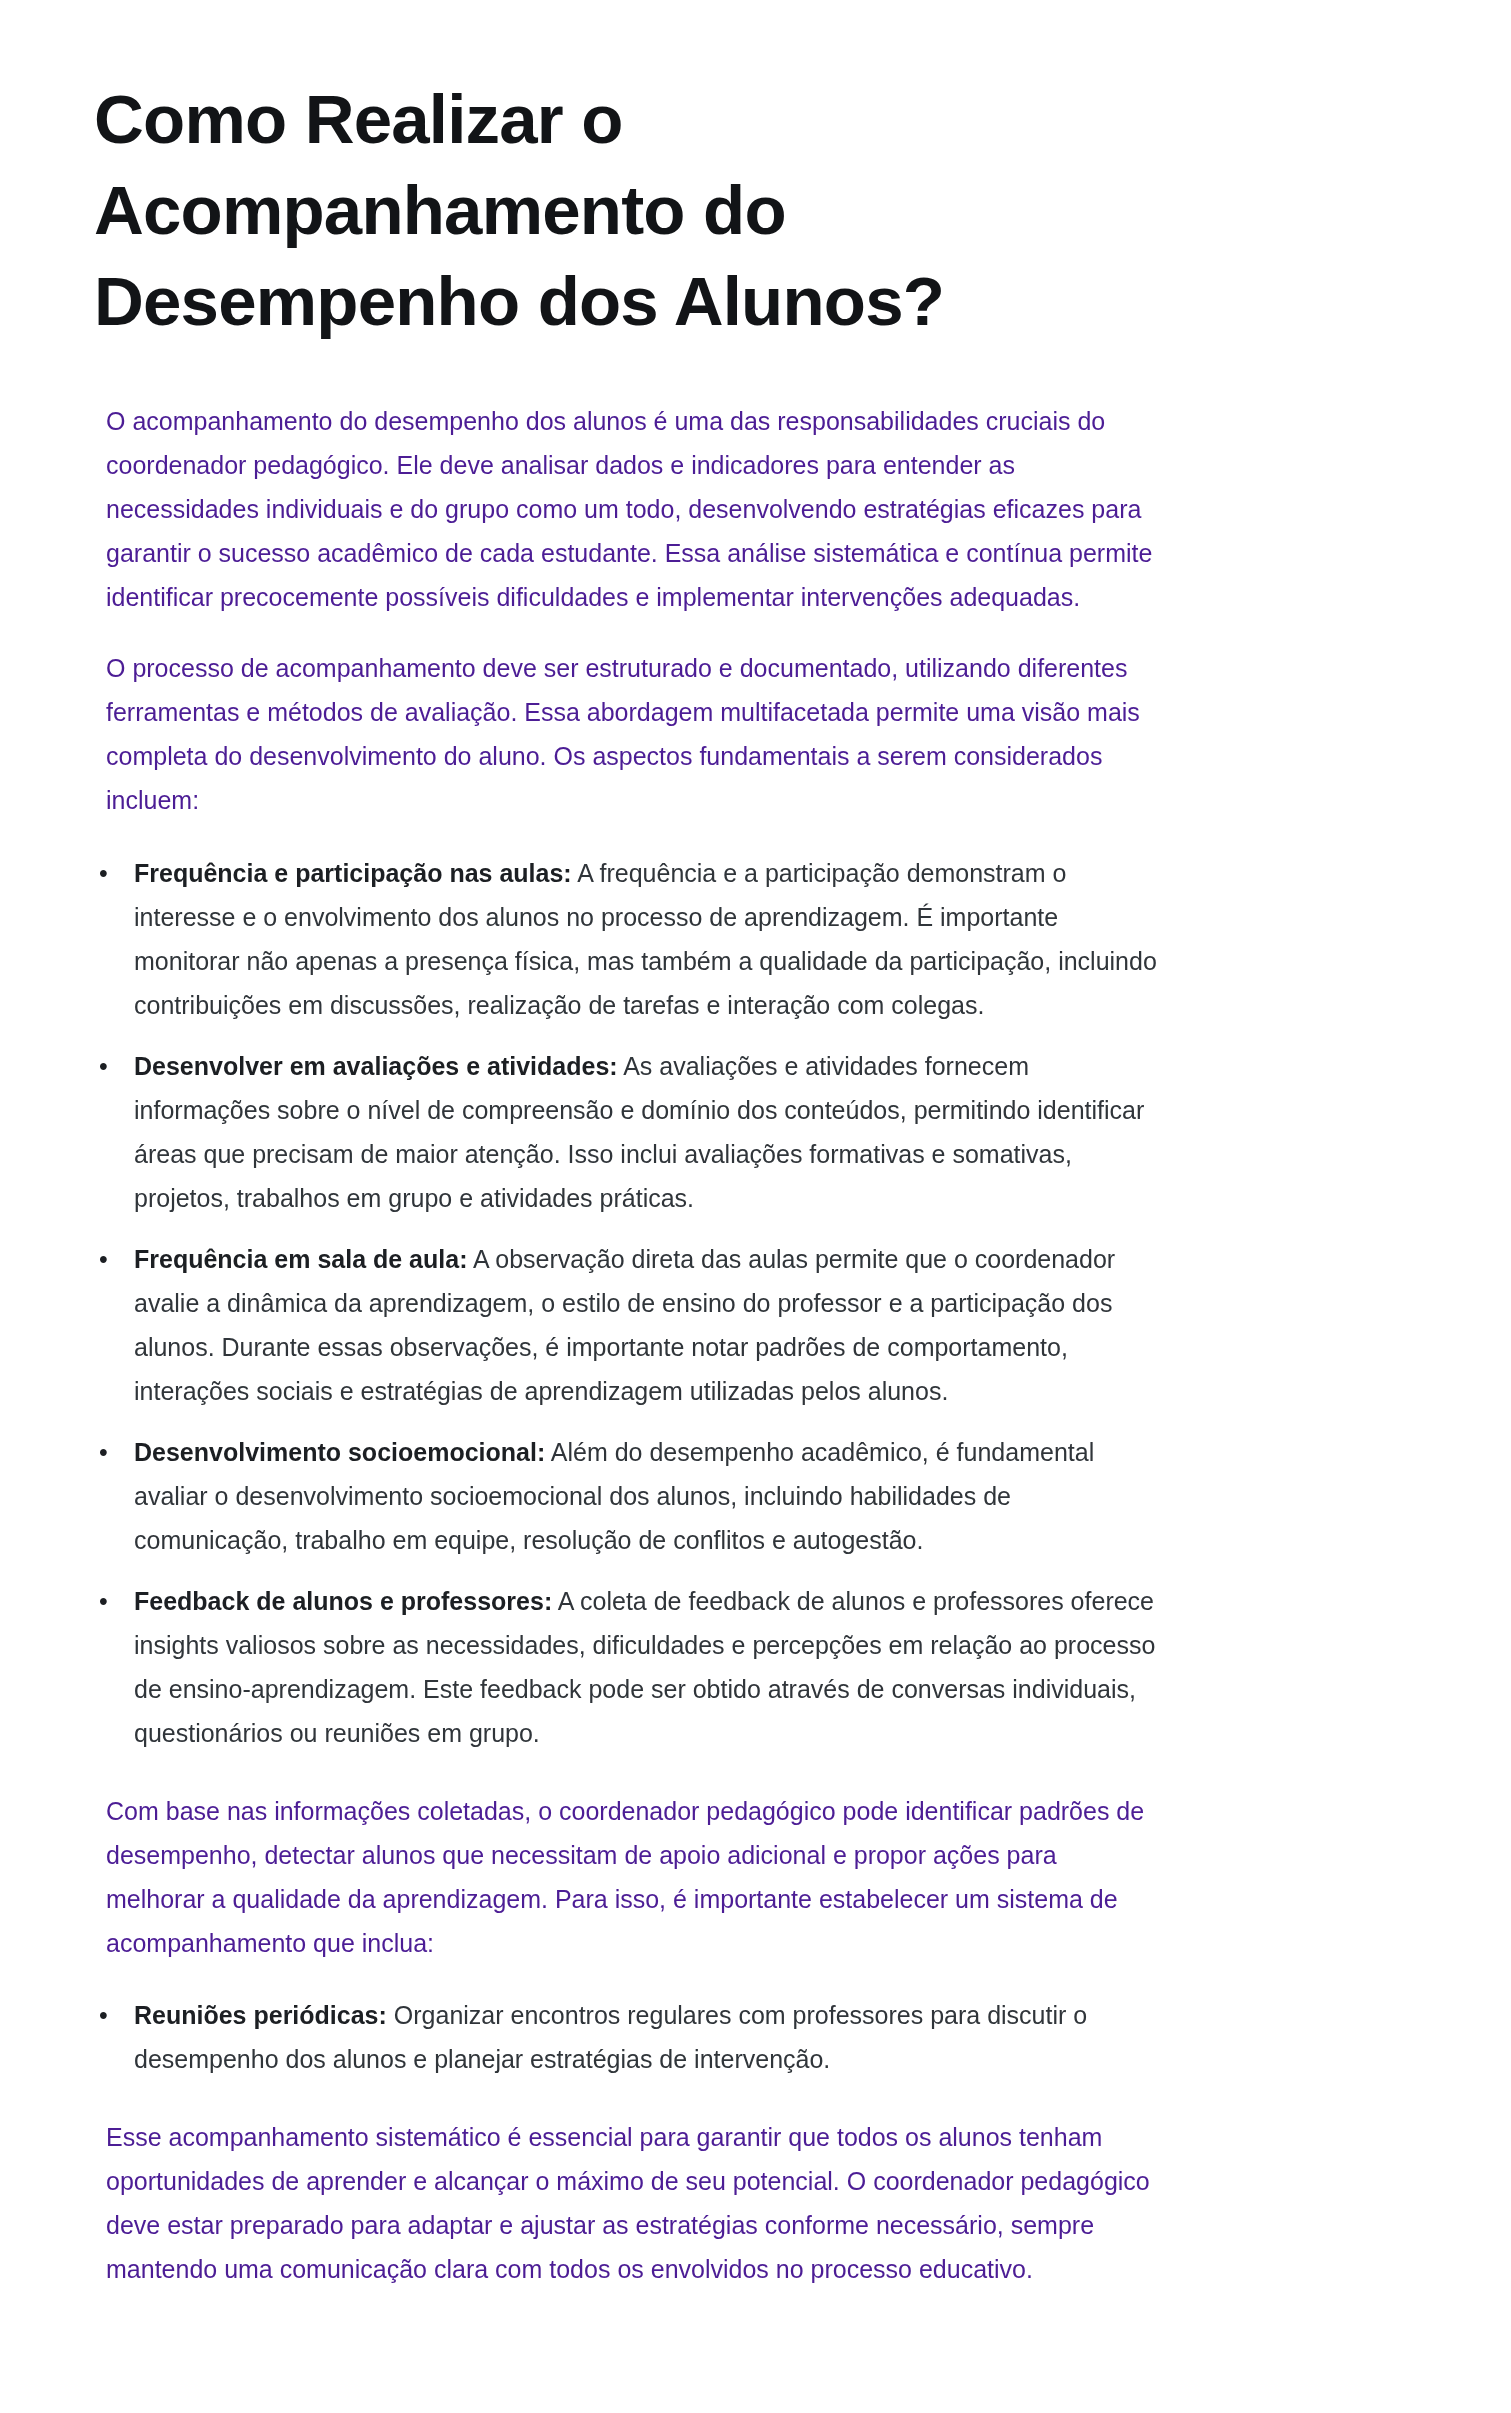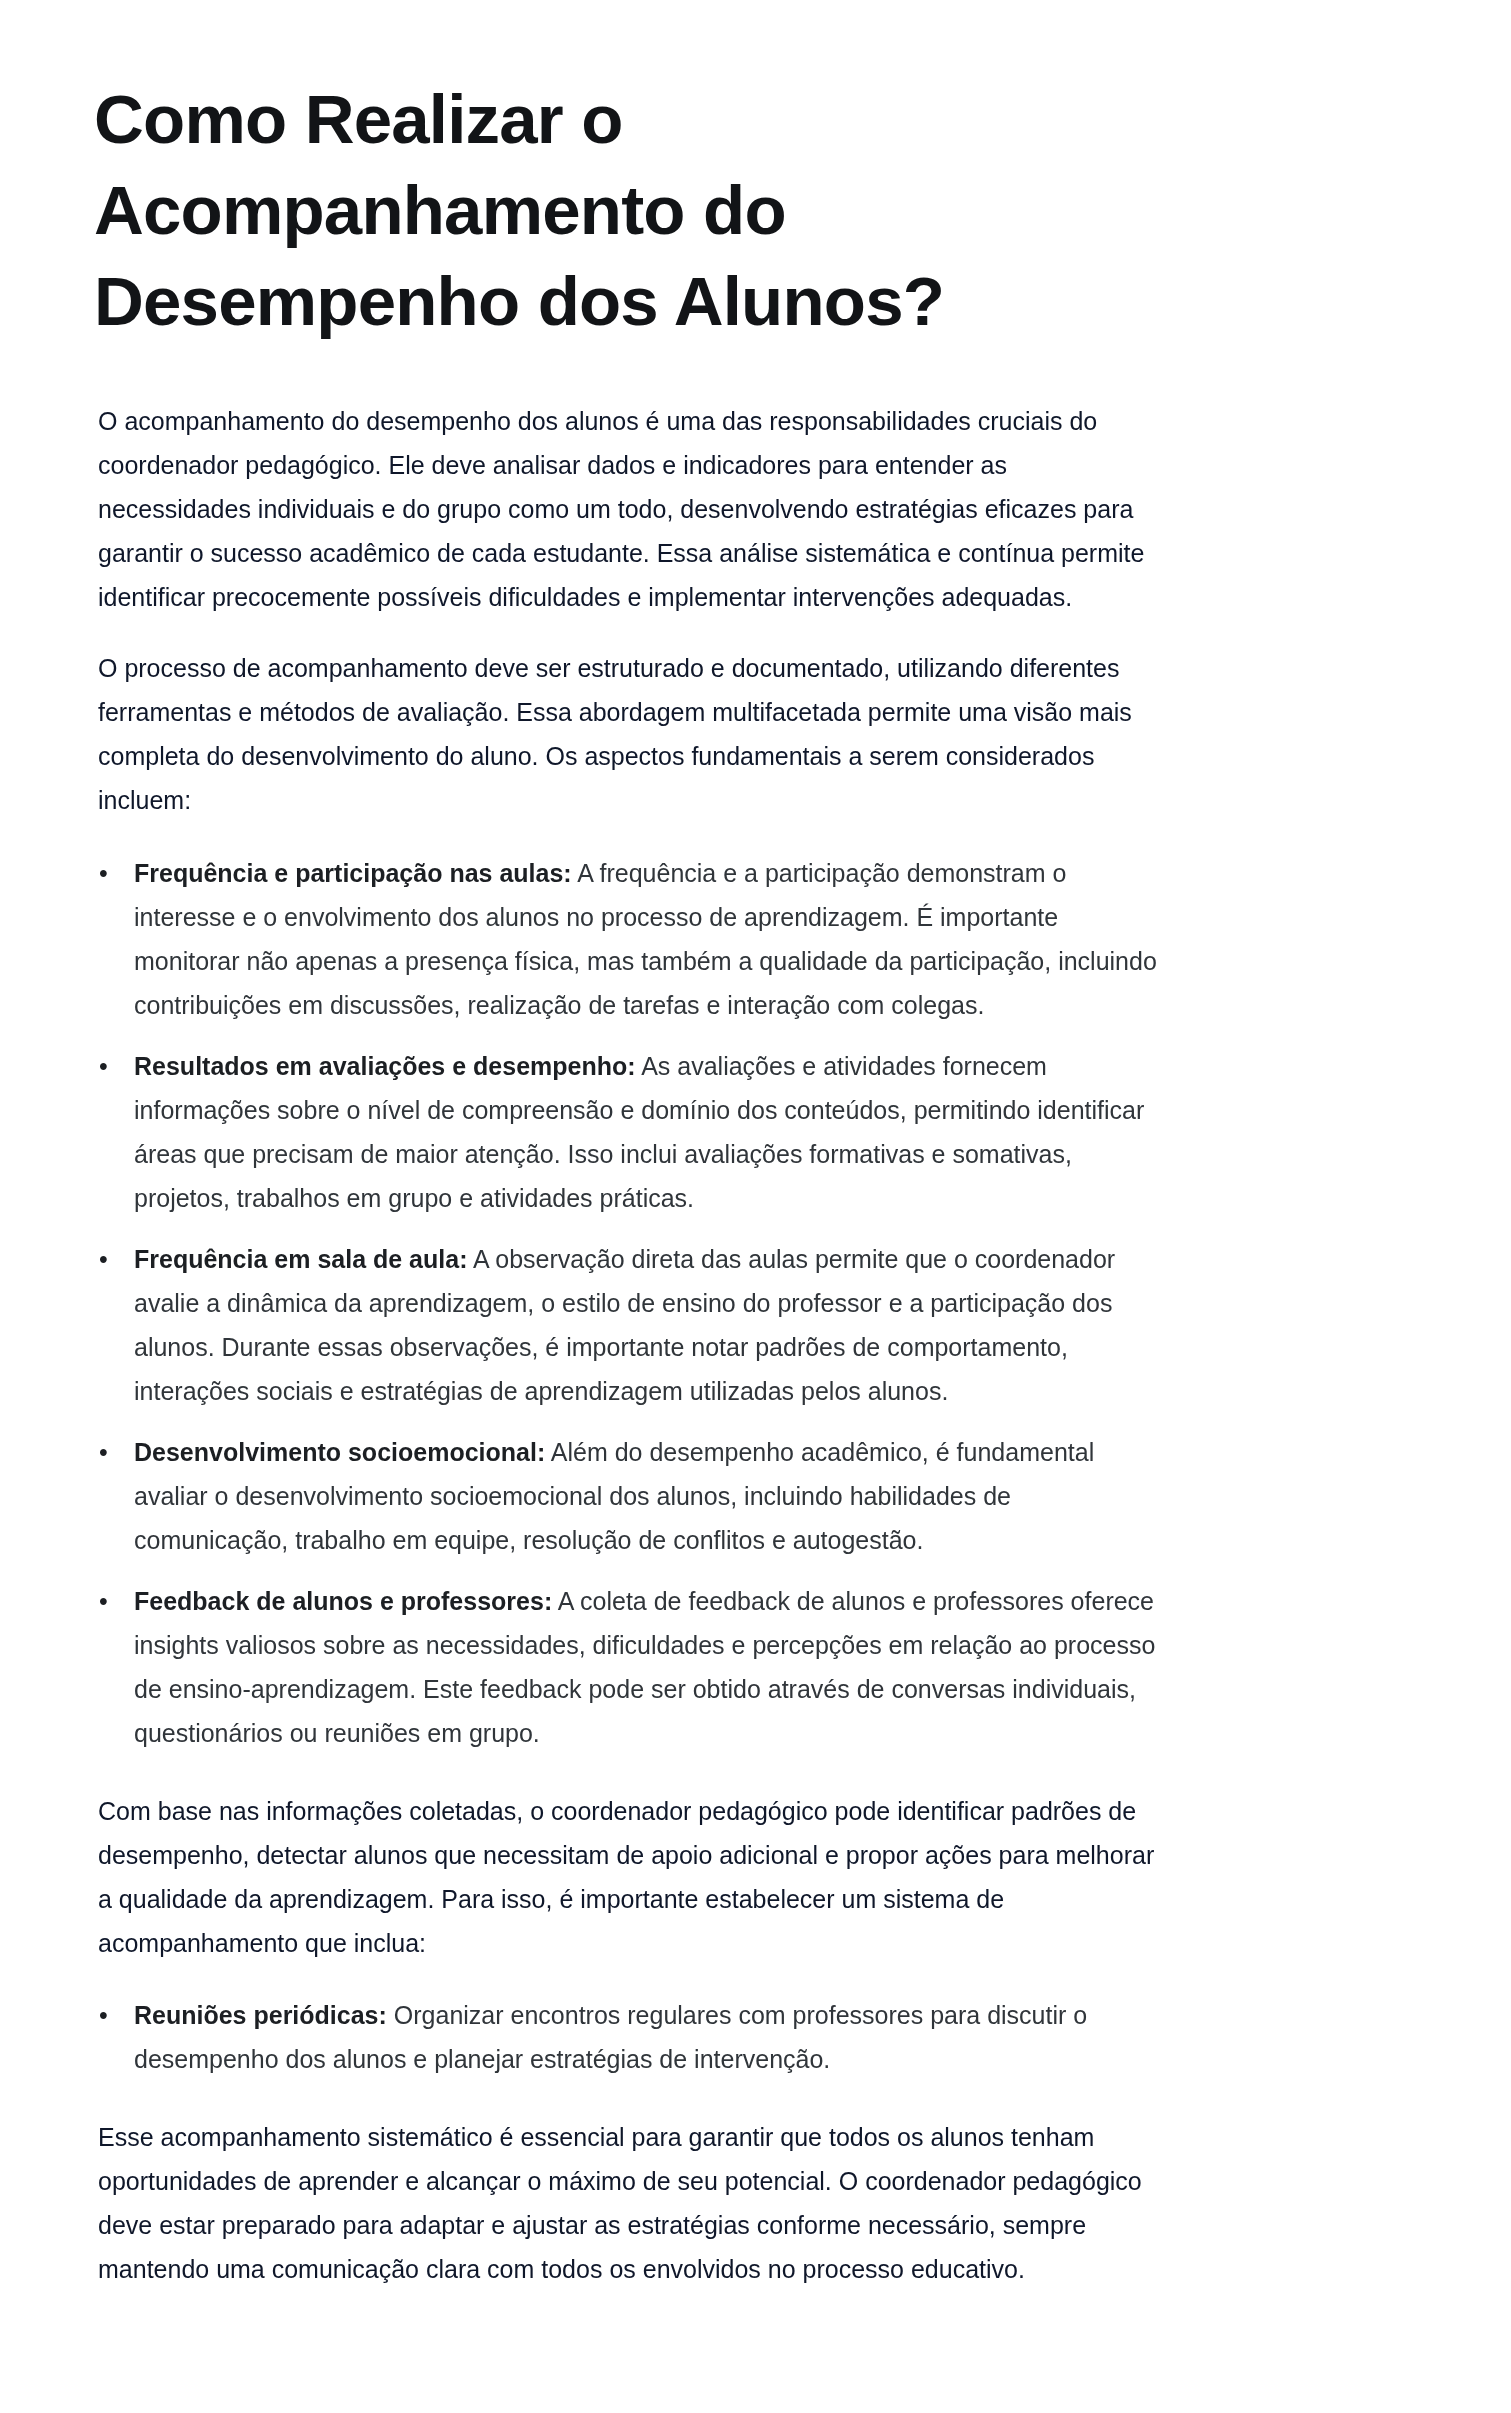--- a/index.html
+++ b/index.html
@@ -21,24 +21,24 @@
   }
   h1.page-title {
     margin: 0 0 52px 0;
     font-size: 69px;
     line-height: 1.32;
     font-weight: 700;
     letter-spacing: -0.8px;
     color: #121417;
   }
   p.body-paragraph {
-    margin: 27px 4px;
+    margin: 27px 12px;
     font-size: 25px;
     line-height: 44px;
-    color: #0f172a;
+    color: #4c1d95;
   }
   ul.bulleted-list {
     margin: 28.5px 0 34px 0;
     padding: 0;
     list-style: none;
   }
   ul.bulleted-list > li {
     position: relative;
     margin: 16px 0 17px 0;
     padding-left: 40px;
@@ -70,21 +70,21 @@
   <p class="body-paragraph">O acompanhamento do desempenho dos alunos é uma das responsabilidades cruciais do coordenador pedagógico. Ele deve analisar dados e indicadores para entender as necessidades individuais e do grupo como um todo, desenvolvendo estratégias eficazes para garantir o sucesso acadêmico de cada estudante. Essa análise sistemática e contínua permite identificar precocemente possíveis dificuldades e implementar intervenções adequadas.</p>
 
   <p class="body-paragraph">O processo de acompanhamento deve ser estruturado e documentado, utilizando diferentes ferramentas e métodos de avaliação. Essa abordagem multifacetada permite uma visão mais completa do desenvolvimento do aluno. Os aspectos fundamentais a serem considerados incluem:</p>
 
   <ul class="bulleted-list">
     <li>
       <span class="item-label">Frequência e participação nas aulas:</span>
       <span>A frequência e a participação demonstram o interesse e o envolvimento dos alunos no processo de aprendizagem. É importante monitorar não apenas a presença física, mas também a qualidade da participação, incluindo contribuições em discussões, realização de tarefas e interação com colegas.</span>
     </li>
     <li>
-      <span class="item-label">Resultados em avaliações e desempenho:</span>
+      <span class="item-label">Desenvolver em avaliações e atividades:</span>
       <span>As avaliações e atividades fornecem informações sobre o nível de compreensão e domínio dos conteúdos, permitindo identificar áreas que precisam de maior atenção. Isso inclui avaliações formativas e somativas, projetos, trabalhos em grupo e atividades práticas.</span>
     </li>
     <li>
       <span class="item-label">Frequência em sala de aula:</span>
       <span>A observação direta das aulas permite que o coordenador avalie a dinâmica da aprendizagem, o estilo de ensino do professor e a participação dos alunos. Durante essas observações, é importante notar padrões de comportamento, interações sociais e estratégias de aprendizagem utilizadas pelos alunos.</span>
     </li>
     <li>
       <span class="item-label">Desenvolvimento socioemocional:</span>
       <span>Além do desempenho acadêmico, é fundamental avaliar o desenvolvimento socioemocional dos alunos, incluindo habilidades de comunicação, trabalho em equipe, resolução de conflitos e autogestão.</span>
     </li>

